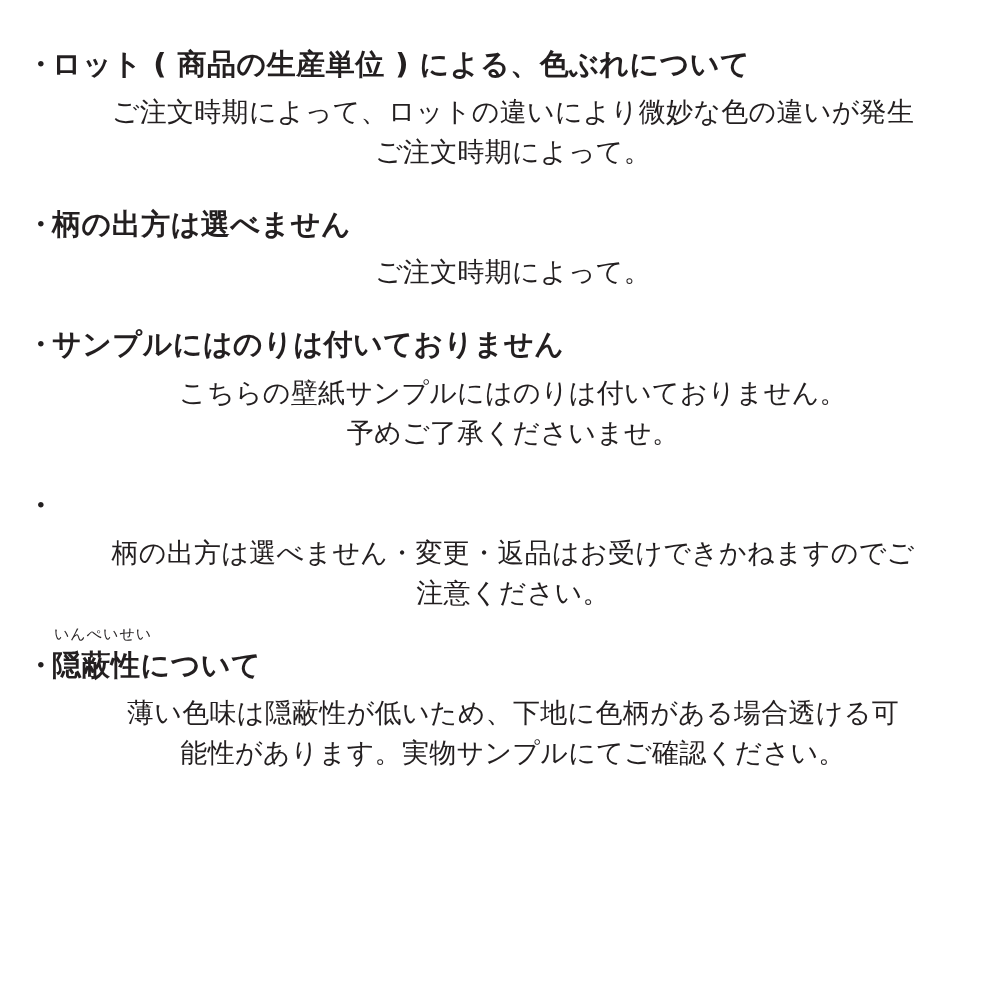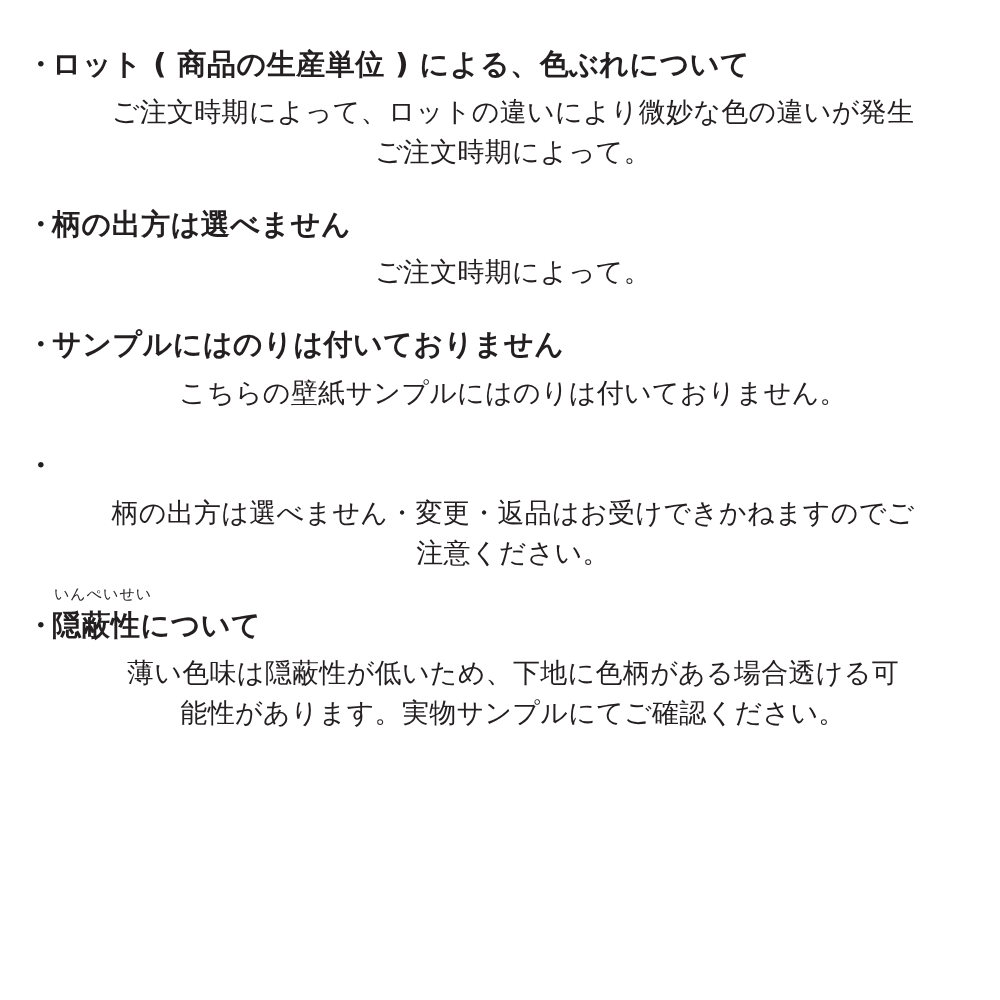--- a/index.html
+++ b/index.html
@@ -113,20 +113,21 @@
 
   <section class="note-block">
     <h2 class="note-heading">
       <span class="bullet">・</span>
       <span class="heading-text-wrap">
         <span>サンプルにはのりは付いておりません</span>
       </span>
     </h2>
     <p class="note-body">
       <span class="line">こちらの壁紙サンプルにはのりは付いておりません。</span>
+      <span class="line">予めご了承くださいませ。</span>
     </p>
   </section>
 
   <section class="note-block">
     <h2 class="note-heading">
       <span class="bullet">・</span>
     </h2>
     <p class="note-body">
       <span class="line">柄の出方は選べません・変更・返品はお受けできかねますのでご</span>
       <span class="line">注意ください。</span>

